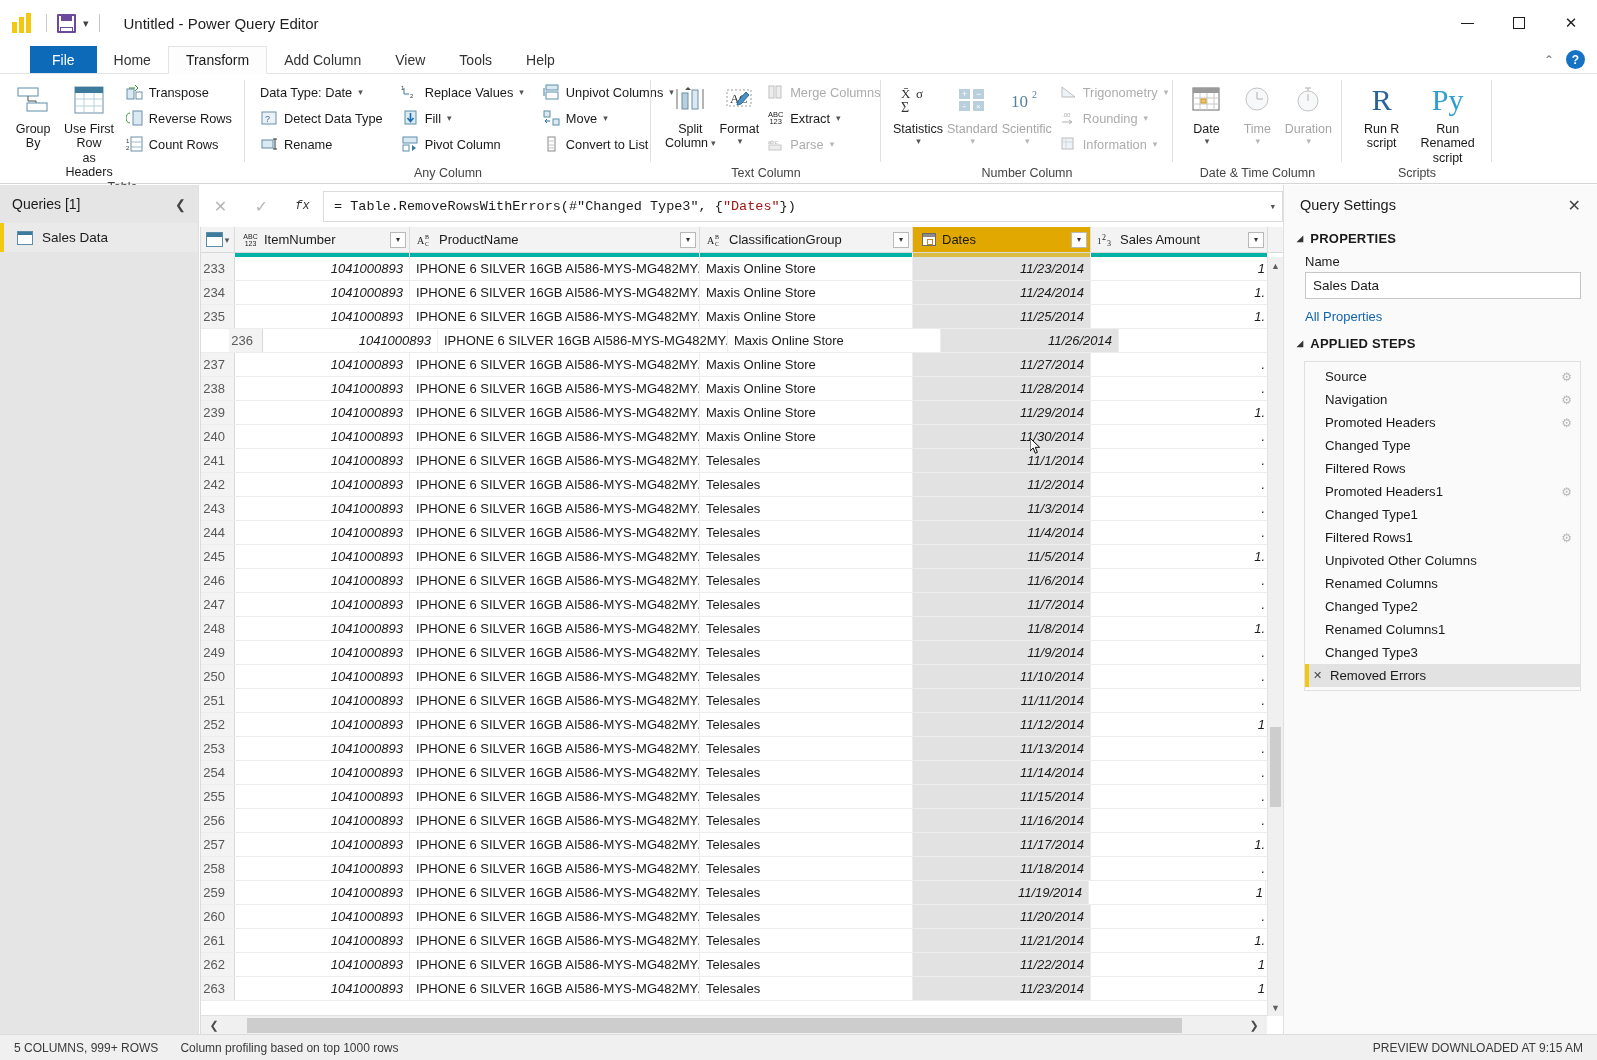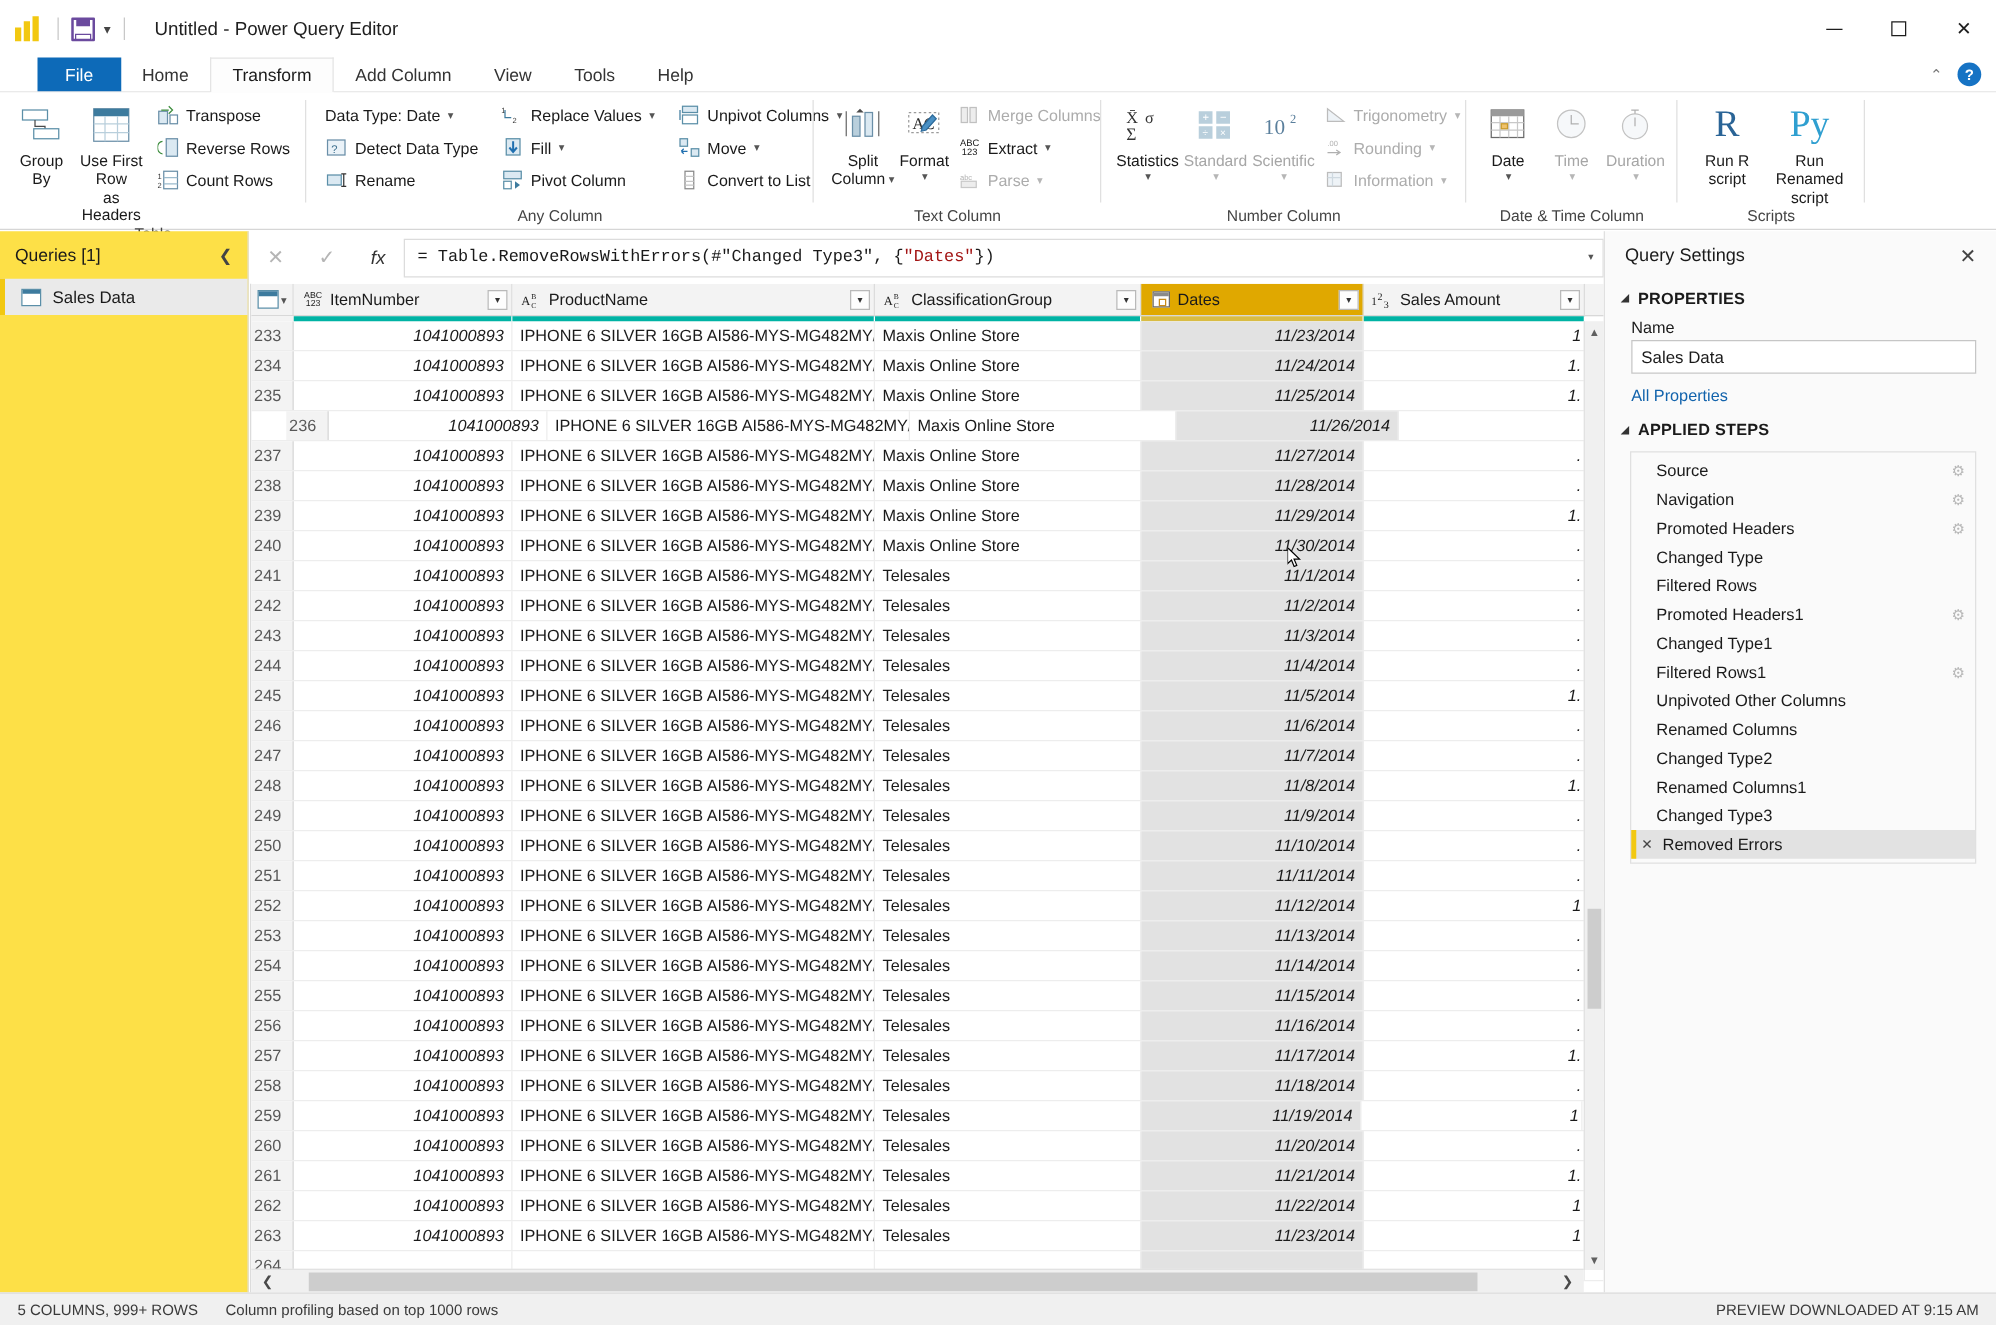--- a/index.html
+++ b/index.html
@@ -103,34 +103,34 @@
 
   
   .fxbar {
     position:absolute; top:185px; left:200px; width:1083px; height:42px;
     display:flex; align-items:center; background:#fff;
   }
   .fxbtn {
     width:41px; height:30px; display:flex; align-items:center; justify-content:center;
     font-size:16px; color:#b5b5b5;
   }
-  .fxbtn.fx { font-style:italic; font-size:15px; color:#333; font-family:Liberation Sans, sans-serif;}
+  .fxbtn.fx { font-style:italic; font-size:12px; color:#333; font-family:Liberation Mono, monospace;}
   .fxinput {
     flex:1; height:31px; border:1px solid #dcdcdc; background:#fff;
     display:flex; align-items:center; padding:0 6px 0 10px;
     font-family:"Liberation Mono", monospace; font-size:13.5px; color:#1a1a1a; white-space:nowrap;
     overflow:hidden;
   }
   .fxinput .str { color:#a31515; }
   .fxexpand { margin-left:auto; color:#555; font-size:11px; padding-left:8px;}
 
   
   .queriespane {
     position:absolute; top:185px; left:0; width:199px; bottom:26px;
-    background:#fde047; border-right:1px solid #e0e0e0;
+    background:#e5e5e5; border-right:1px solid #e0e0e0;
   }
   .qp-head {
     height:38px; display:flex; align-items:center; padding:0 12px;
     font-size:14px; color:#1a1a1a;
   }
   .qp-collapse { margin-left:auto; font-size:13px; color:#444; }
   .qitem {
     height:29px; display:flex; align-items:center; gap:9px; padding-left:13px;
     font-size:13.5px; color:#1a1a1a; background:#eaeaea;
     border-left:4px solid #f2c811; margin-left:0;
@@ -973,28 +973,20 @@
             <div class="gcell amt" style="width: 177px;">1</div>
           </div>
           <div class="grow">
             <div class="gcell rownum" style="width: 34px;">263</div>
             <div class="gcell num" style="width: 175px;">1041000893</div>
             <div class="gcell " style="width: 290px;">IPHONE 6 SILVER 16GB AI586-MYS-MG482MY/A</div>
             <div class="gcell " style="width: 213px;">Telesales</div>
             <div class="gcell date" style="width: 178px;">11/23/2014</div>
             <div class="gcell amt" style="width: 177px;">1</div>
           </div>
-          <div class="grow">
-            <div class="gcell rownum" style="width: 34px;">264</div>
-            <div class="gcell num" style="width: 175px;"></div>
-            <div class="gcell " style="width: 290px;"></div>
-            <div class="gcell " style="width: 213px;"></div>
-            <div class="gcell date" style="width: 178px;"></div>
-            <div class="gcell amt" style="width: 177px;"></div>
-          </div>
         </div>
     </div>
 
     <div class="vscroll">
       <div class="vs-up">▲</div>
       <div class="vs-thumb"></div>
       <div class="vs-dn" style="position:absolute;bottom:0;left:0;right:0">▼</div>
     </div>
 
     <div class="hscroll">

